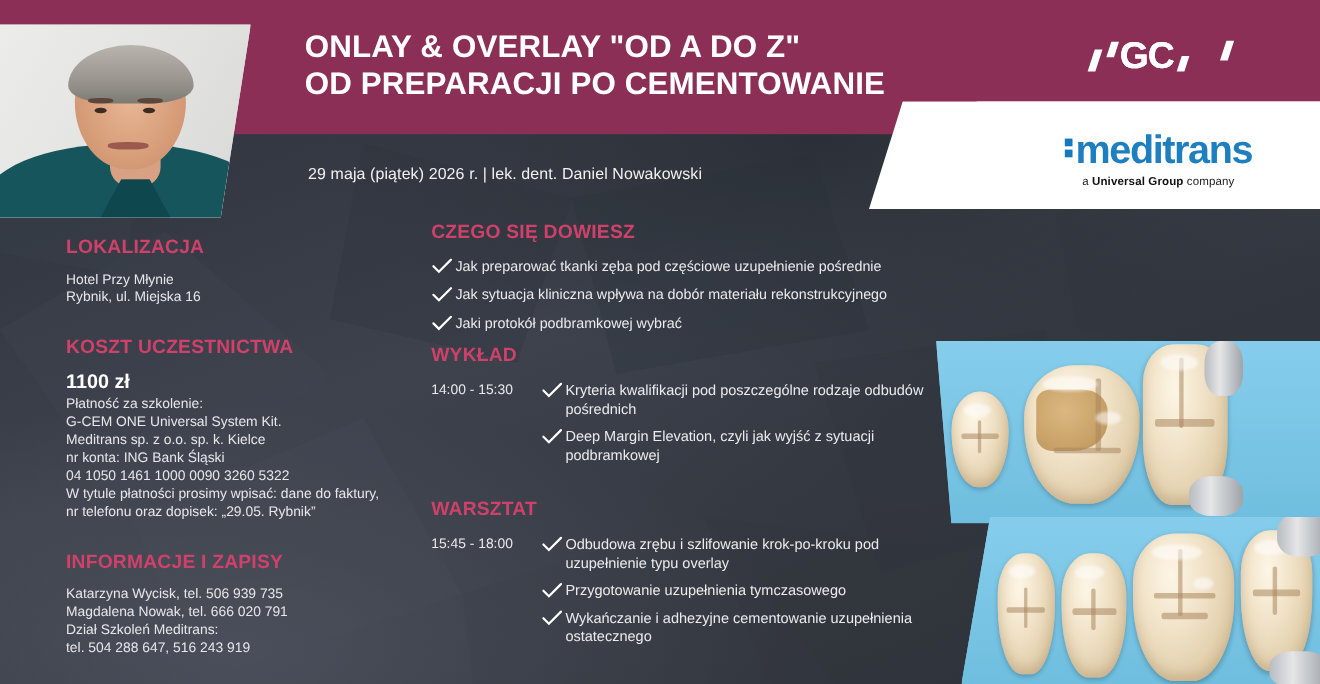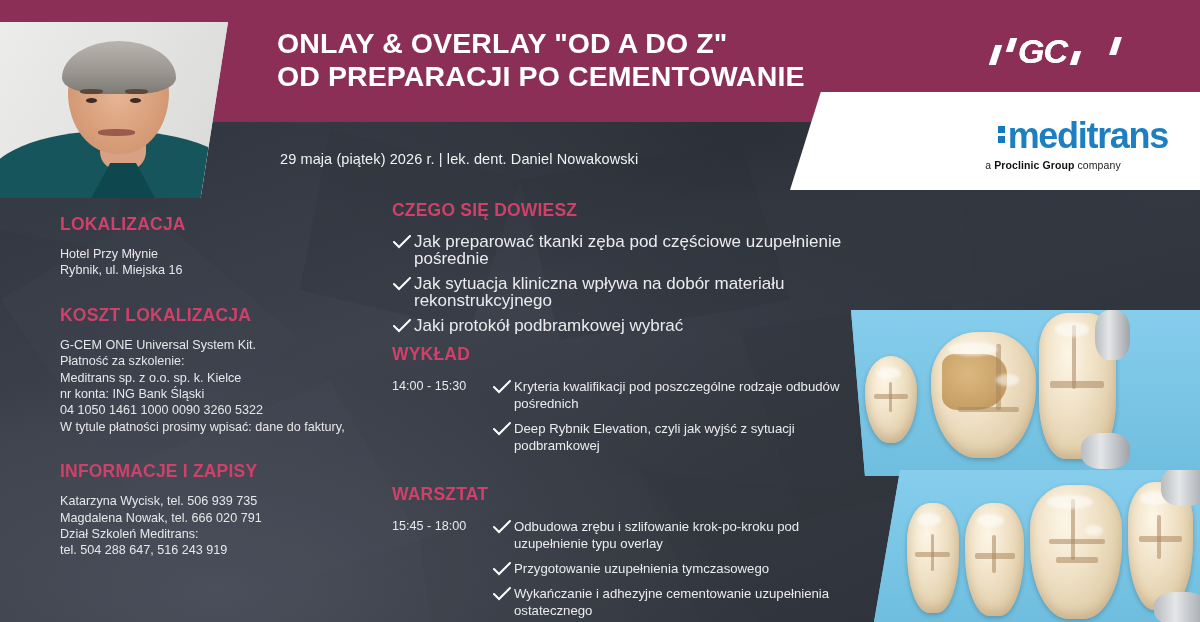--- a/index.html
+++ b/index.html
@@ -116,41 +116,41 @@
   }
 
   
   .gc{
     position:absolute; z-index:6; left:988px; top:32px;
     width:150px; height:42px;
     color:#fff;
   }
   .gc .gctext{
     font-family:"Liberation Sans", sans-serif;
-    font-weight:bold; font-style:italic;
+    font-weight:bold; 
     font-size:34px; letter-spacing:-1px;
     position:absolute; left:30px; top:0px;
     text-shadow:0 0 0 #fff;
   }
   .gc .tick{
     position:absolute; background:#fff;
     width:7px; height:20px;
     transform:skewX(-18deg);
   }
   .gc .t1{ left:4px;  top:13px; }
   .gc .t2{ left:20px; top:6px;  height:14px;}
   .gc .t3{ left:84px; top:19px; height:14px;}
   .gc .t4{ left:124px;top:5px;  height:18px;}
 
   
   .meditrans{
     position:absolute; z-index:7; left:938px; top:118px;
     text-align:center; width:230px;
   }
-  .meditrans .mt-row{ display:flex; align-items:center; justify-content:flex-end; }
+  .meditrans .mt-row{ display:flex; align-items:center; justify-content:center; }
   .meditrans .colon{
     display:inline-block; width:7px; margin-right:3px;
   }
   .meditrans .colon i{
     display:block; width:7px; height:7px; background:#1479bd; margin-bottom:3px;
   }
   .meditrans .word{
     font-size:36px; font-weight:bold; color:#1d7ec0;
     letter-spacing:-1.3px; line-height:36px;
   }
@@ -170,21 +170,21 @@
   .blk{ margin-bottom:26px; }
 
   
   .mcol{ position:absolute; z-index:6; left:392px; top:200px; width:470px; }
   .mcol .sec-h{ margin-bottom:13px; }
   .list{ list-style:none; }
   .li{ display:flex; align-items:flex-start; margin-bottom:9px; }
   .chk{
     flex:0 0 auto; width:22px; height:16px; margin-top:1px;
   }
-  .li .txt{ color:#ebebee; font-size:17px; line-height:16.5px; }
+  .li .txt{ color:#ebebee; font-size:13px; line-height:16.5px; }
 
   .session{ display:flex; margin-bottom:4px; }
   .session .time{
     flex:0 0 100px; color:#e9e9ec; font-size:12.6px; padding-top:1px;
   }
   .session .items{ flex:1 1 auto; }
   .session .li{ margin-bottom:8px; }
   .session .li .txt{ font-size:13.2px; line-height:17px; }
 
   
@@ -277,42 +277,44 @@
   </div>
 
   <div class="meditrans">
     <div class="mt-row">
       <span class="colon">
           <i></i>
           <i></i>
         </span>
       <span class="word">meditrans</span>
     </div>
-    <div class="sub"><span>a </span><b>Proclinic Group</b><span> company</span></div>
+    <div class="sub"><span>a </span><b>Universal Group</b><span> company</span></div>
   </div>
 
   <div class="lcol">
 
     <div class="blk">
       <div class="sec-h">LOKALIZACJA</div>
       <div class="body">
         <div>Hotel Przy Młynie</div>
         <div>Rybnik, ul. Miejska 16</div>
       </div>
     </div>
 
     <div class="blk">
-      <div class="sec-h">KOSZT LOKALIZACJA</div>
+      <div class="sec-h">KOSZT UCZESTNICTWA</div>
+      <div class="price">1100 zł</div>
       <div class="body">
+        <div>Płatność za szkolenie:</div>
         <div>G-CEM ONE Universal System Kit.</div>
-        <div>Płatność za szkolenie:</div>
         <div>Meditrans sp. z o.o. sp. k. Kielce</div>
         <div>nr konta: ING Bank Śląski</div>
         <div>04 1050 1461 1000 0090 3260 5322</div>
         <div>W tytule płatności prosimy wpisać: dane do faktury,</div>
+        <div>nr telefonu oraz dopisek: „29.05. Rybnik”</div>
       </div>
     </div>
 
     <div class="blk">
       <div class="sec-h">INFORMACJE I ZAPISY</div>
       <div class="body">
         <div>Katarzyna Wycisk, tel. 506 939 735</div>
         <div>Magdalena Nowak, tel. 666 020 791</div>
         <div>Dział Szkoleń Meditrans:</div>
         <div>tel. 504 288 647, 516 243 919</div>
@@ -365,21 +367,21 @@
                 </svg>
             </span>
             <span class="txt">Kryteria kwalifikacji pod poszczególne rodzaje odbudów pośrednich</span>
           </div>
           <div class="li">
             <span class="chk">
               <svg width="20" height="16" viewBox="0 0 20 16">
                   <path d="M2 8 L7 13 L18 2" stroke="#ffffff" stroke-width="2" fill="none" stroke-linecap="round"></path>
                 </svg>
             </span>
-            <span class="txt">Deep Rybnik Elevation, czyli jak wyjść z sytuacji podbramkowej</span>
+            <span class="txt">Deep Margin Elevation, czyli jak wyjść z sytuacji podbramkowej</span>
           </div>
         </div>
       </div>
     </div>
 
     <div>
       <div class="sec-h">WARSZTAT</div>
       <div class="session">
         <div class="time">15:45 - 18:00</div>
         <div class="items">

